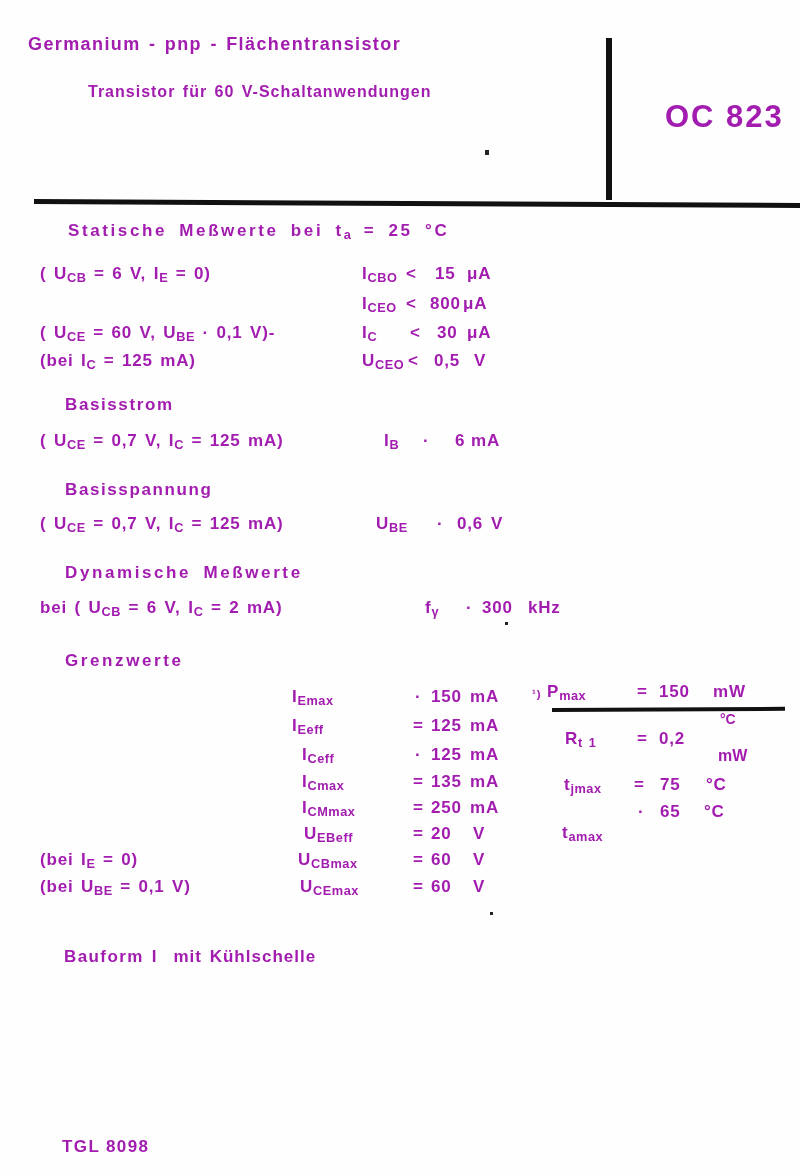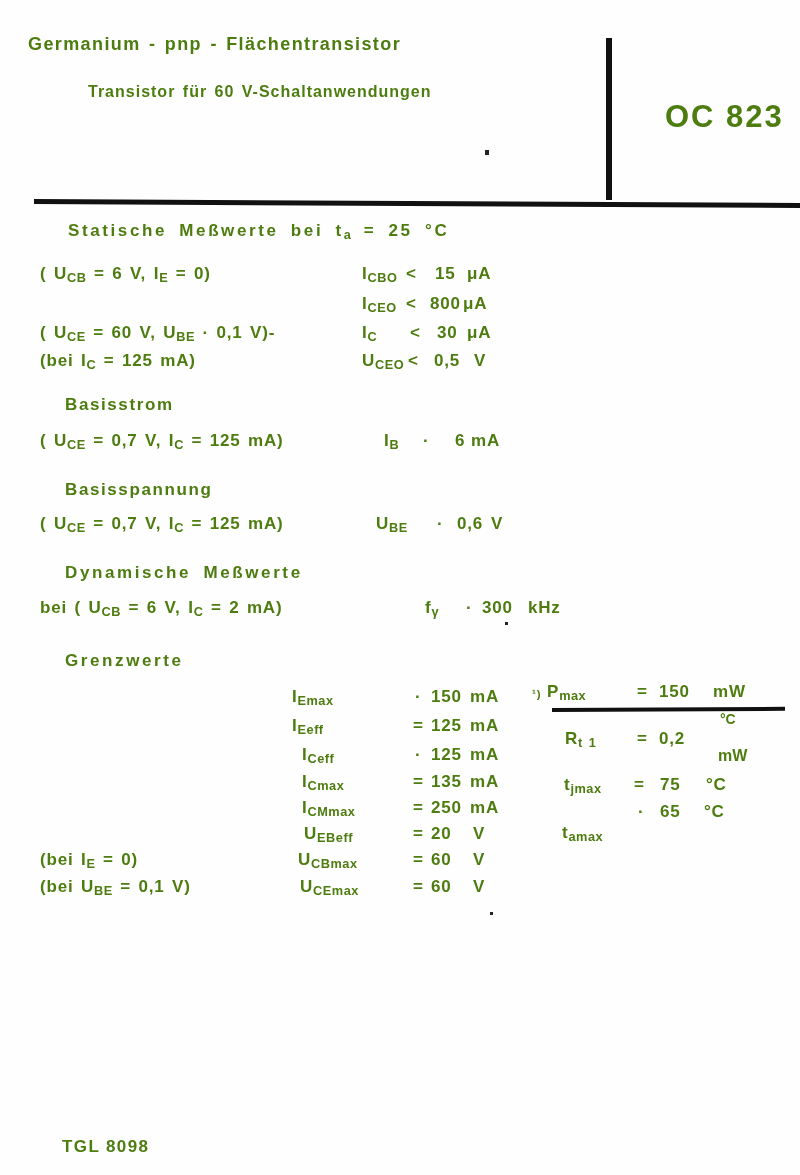--- a/index.html
+++ b/index.html
@@ -1,18 +1,18 @@
 <!DOCTYPE html>
 <html><head>
 <meta charset="utf-8">
 <style>
   html,body { margin:0; padding:0; background:#e8e8e8; }
   .page {
     position:relative; width:800px; height:1175px; margin:0 auto;
-    background:#fefefe; color:#4d7c0f; overflow:hidden;
+    background:#fefefe; color:#a21caf; overflow:hidden;
     font-family:"Liberation Sans", sans-serif;
     -webkit-font-smoothing:antialiased;
   }
   .abs { position:absolute; white-space:nowrap; }
   .line { font-size:17px; font-weight:600; letter-spacing:0.8px; word-spacing:2px; line-height:20px; }
   .heading { font-size:17px; font-weight:700; letter-spacing:2.6px; word-spacing:5px; line-height:20px; }
   .bold { font-weight:800; }
   .seg-sub { font-size:0.75em; vertical-align:-0.26em; letter-spacing:0.5px; }
   .seg-sup { font-size:0.68em; vertical-align:0.5em; }
   .col { position:absolute; top:0; }
@@ -163,20 +163,24 @@
     <span class="col" style="left:660px;">75</span>
     <span class="col" style="left:706px;">°C</span>
   </div>
   <div class="row line" style="top:802px;">
     <span class="col" style="left:562px;margin-top:21px;"><span>t</span><span class="seg-sub">amax</span></span>
     <span class="col rel" style="left:638px;">·</span>
     <span class="col" style="left:660px;">65</span>
     <span class="col" style="left:704px;">°C</span>
   </div>
 
+  <div class="abs line" style="left:64px; top:947px;">
+    <span class="bold" style="letter-spacing:1.4px;">Bauform I</span>
+    <span style="font-weight:700; margin-left:8px; letter-spacing:1px;">mit Kühlschelle</span>
+  </div>
 
   <div class="abs bold" style="left:62px; top:1137px; font-size:17px; letter-spacing:1.4px; line-height:20px;">TGL 8098</div>
 
   <div class="speck" style="left:485px; top:150px; width:4px; height:5px;"></div>
   <div class="speck" style="left:505px; top:622px; width:3px; height:3px;"></div>
   <div class="speck" style="left:490px; top:912px; width:3px; height:3px;"></div>
 
 </div>
 
 </body></html>

